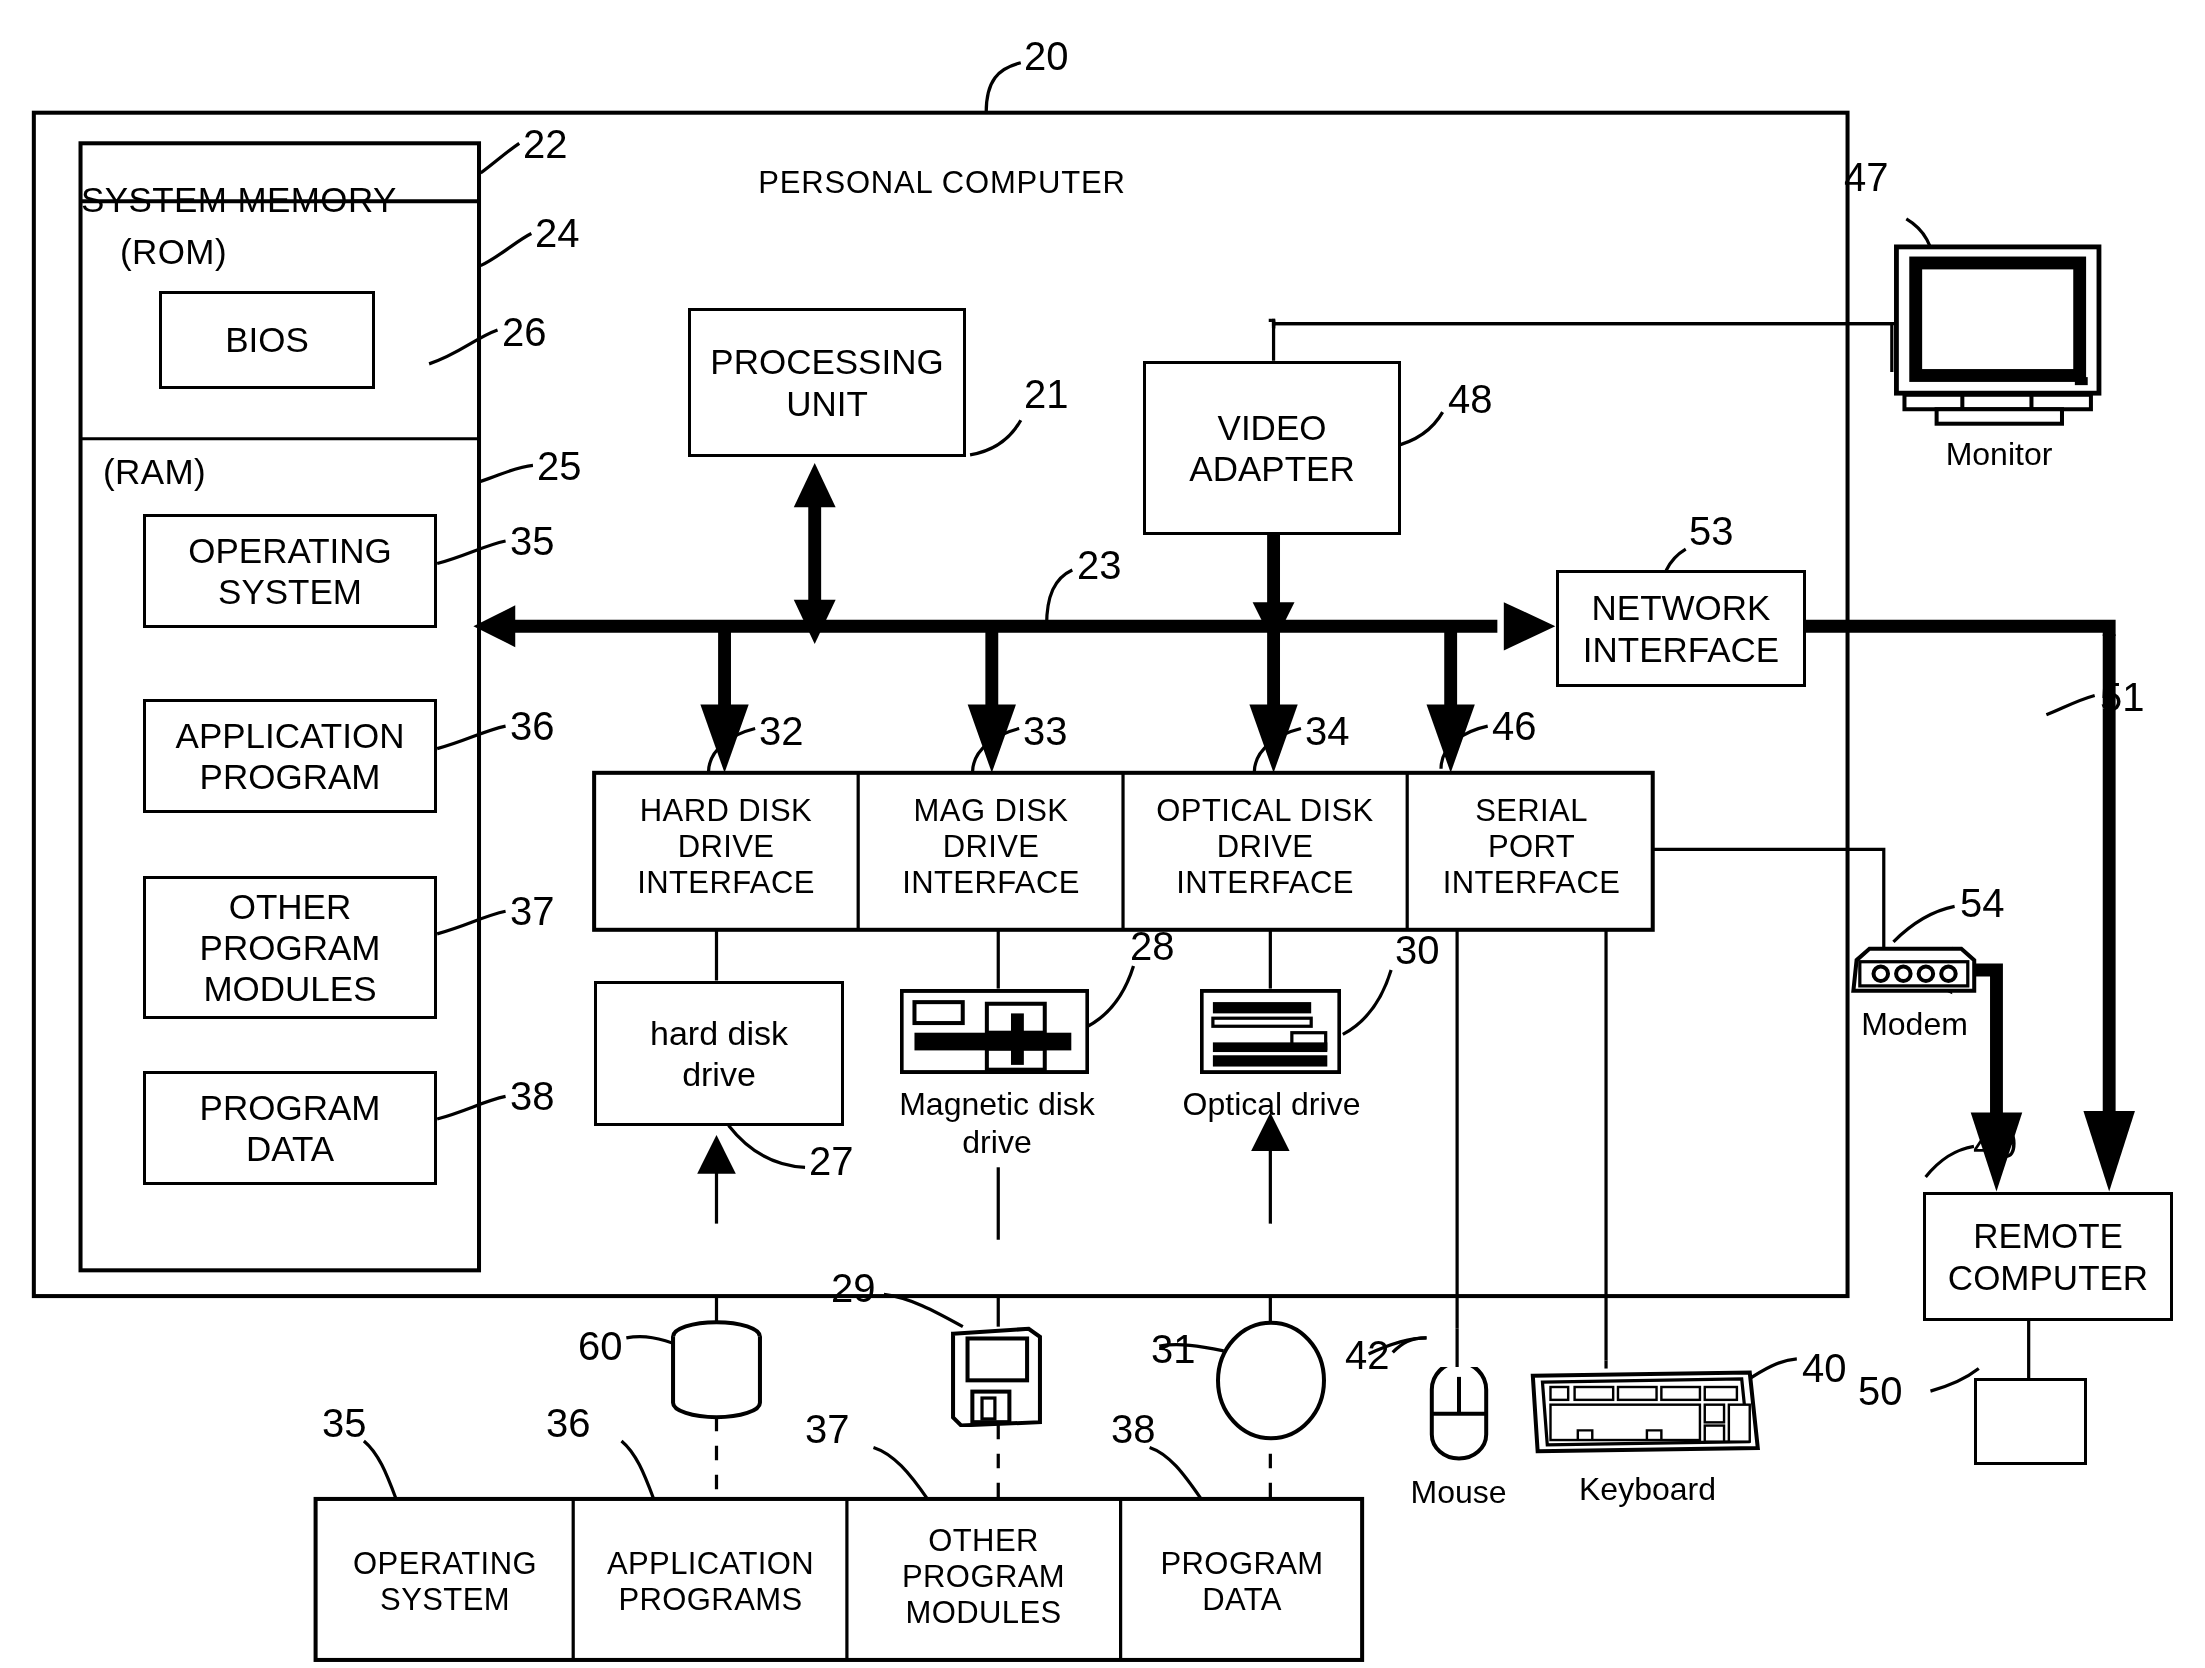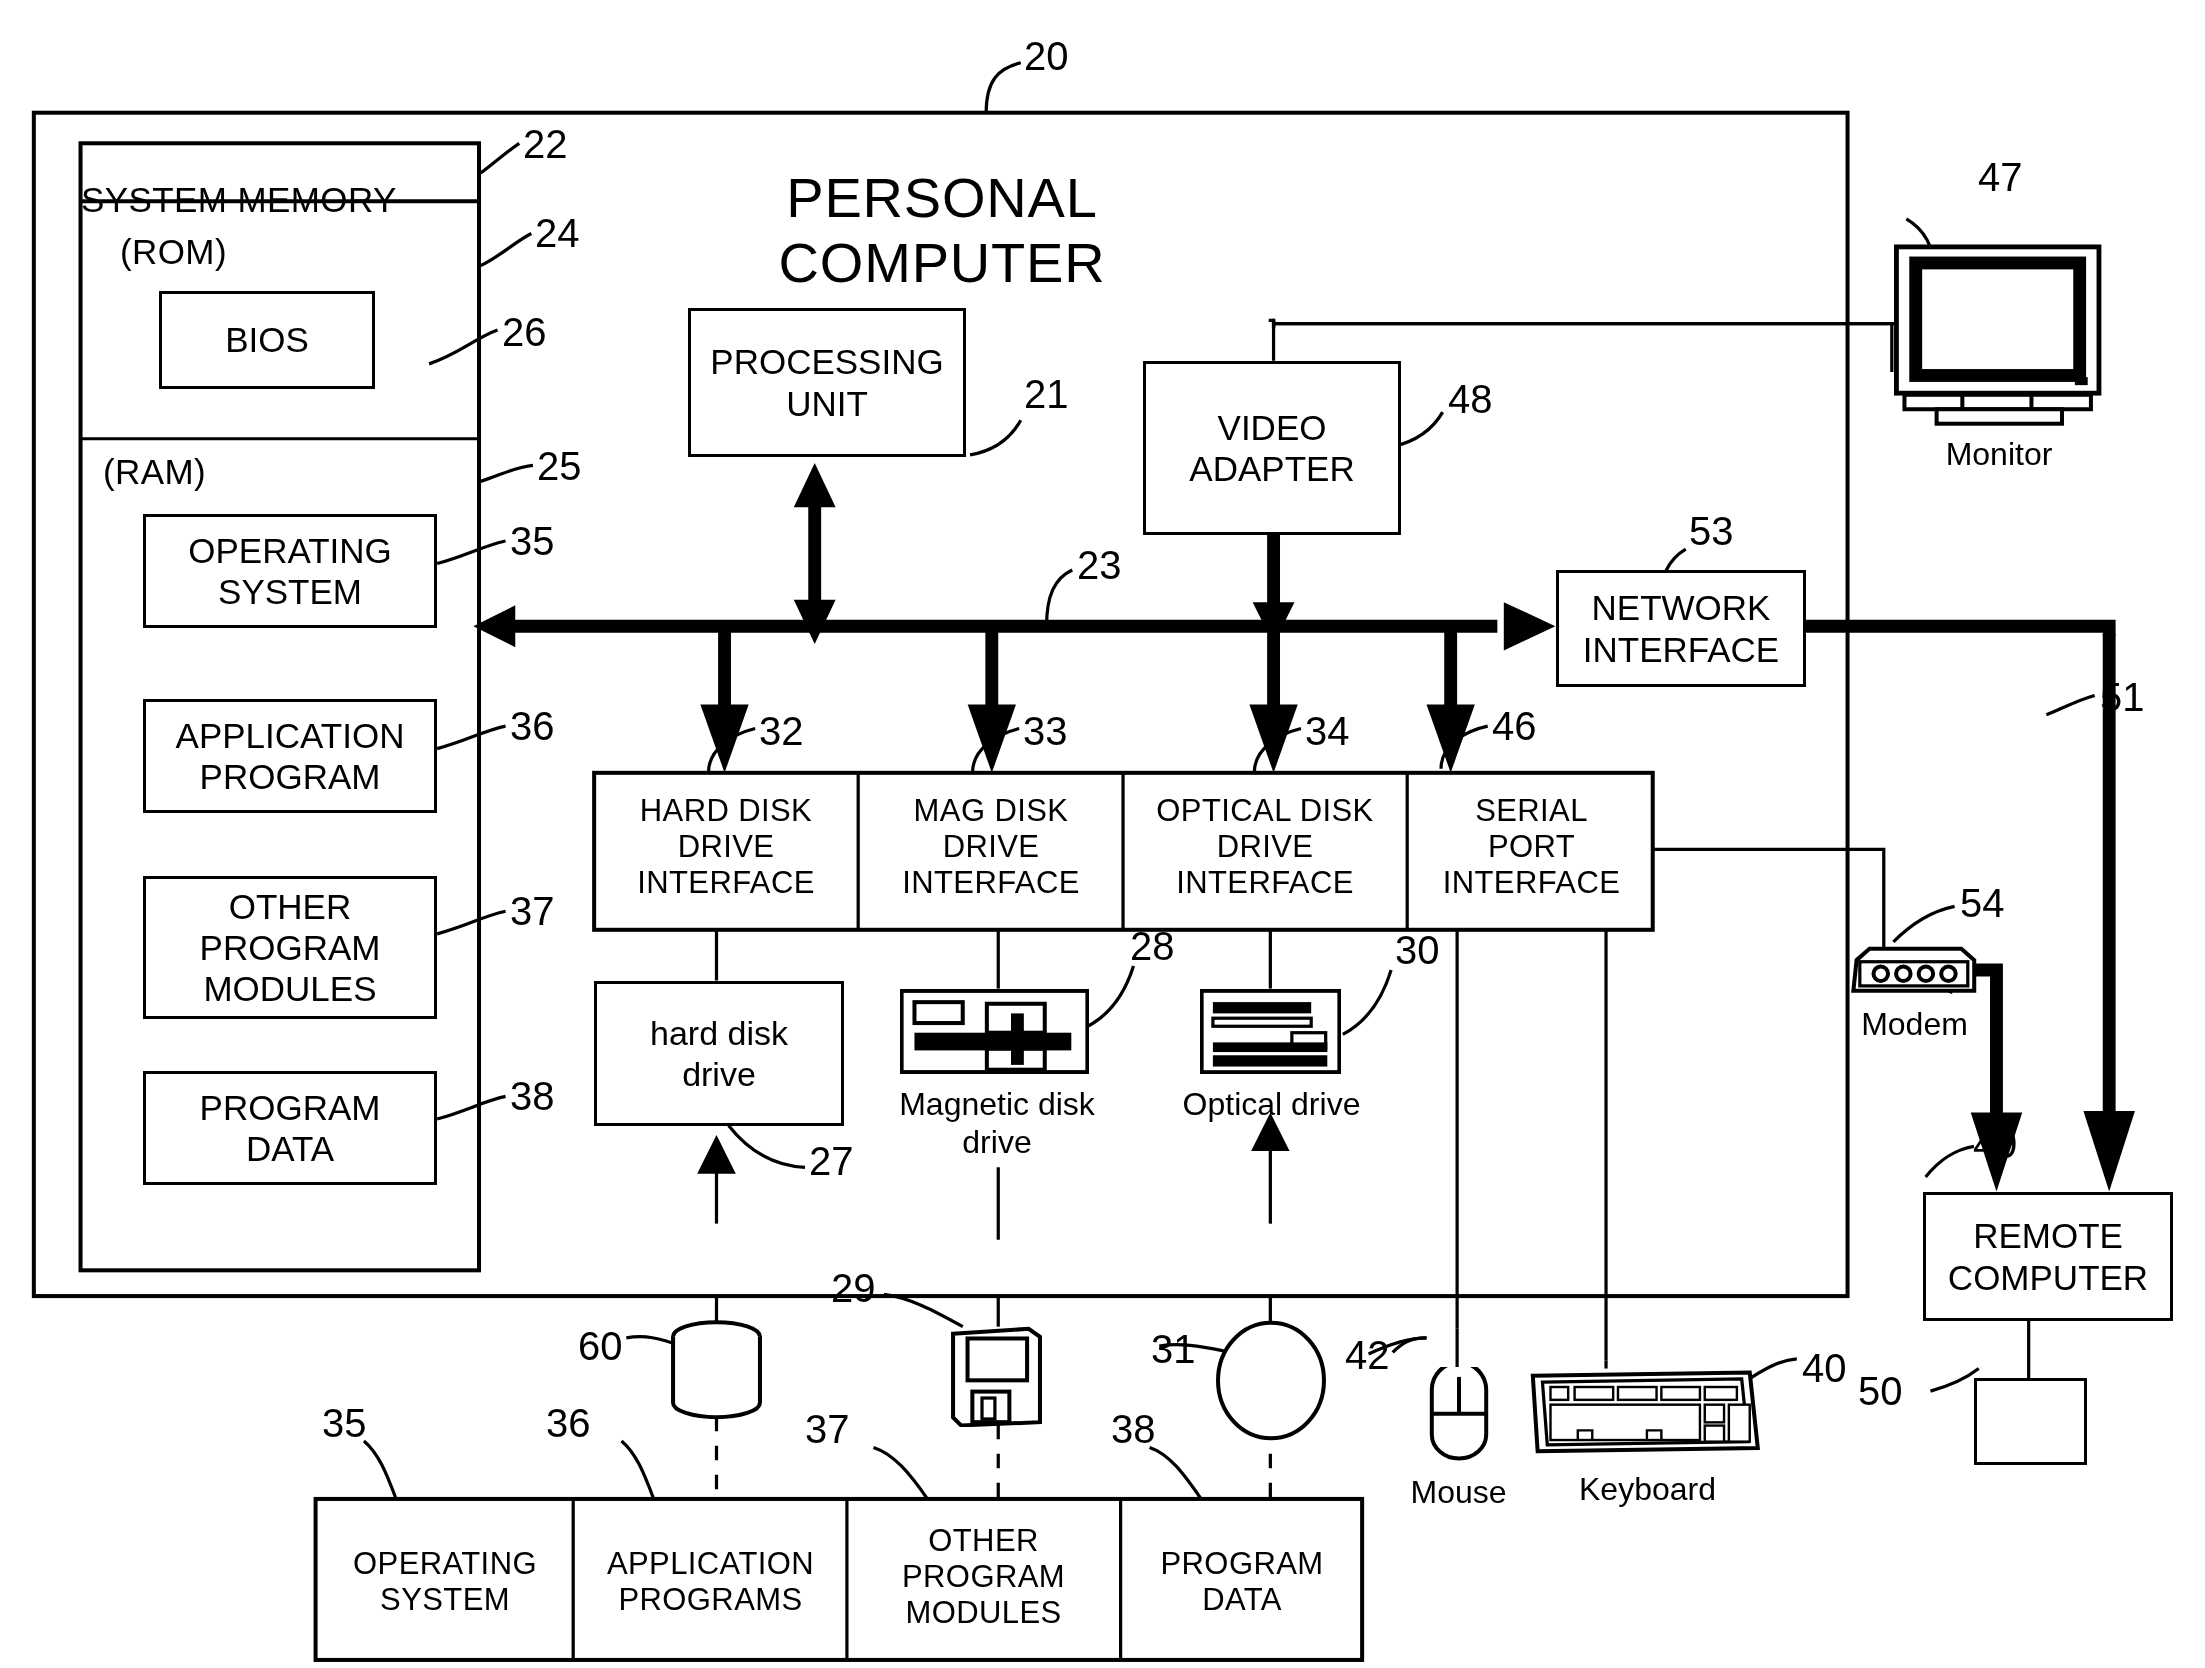--- a/index.html
+++ b/index.html
@@ -5,21 +5,21 @@
   html,body{margin:0;padding:0;background:#ffffff;}
   body{width:2205px;height:1668px;position:relative;overflow:hidden;
        font-family:"Liberation Sans","DejaVu Sans",sans-serif;color:#000;}
   #stage{position:absolute;left:0;top:0;width:2205px;height:1668px;}
   svg.lines{position:absolute;left:0;top:0;width:2205px;height:1668px;pointer-events:none;}
   .box{position:absolute;border:3.2px solid #000;background:#fff;box-sizing:border-box;
        display:flex;align-items:center;justify-content:center;text-align:center;line-height:1.18;}
   .lbl{position:absolute;font-size:35px;letter-spacing:0.4px;}
   .num{position:absolute;font-size:40px;font-family:"Liberation Sans","DejaVu Sans",sans-serif;}
   .cap{position:absolute;font-size:32px;text-align:center;line-height:1.2;}
-  .t-big{font-size:56px;letter-spacing:0.8px;}
+  .t-big{font-size:31px;letter-spacing:0.8px;}
   .t-mid{font-size:35px;}
   .t-sm{font-size:31px;}
   .t-lc{font-size:34px;}
   .iconwrap{position:absolute;}
 </style>
 </head>
 <body>
 
 <div id="stage">
 
@@ -358,21 +358,21 @@
       <rect x="8" y="6" width="252" height="182" fill="#fff" stroke="#000" stroke-width="6"></rect>
       <rect x="32" y="26" width="204" height="140" fill="#fff" stroke="#000" stroke-width="16"></rect>
       <rect x="230" y="168" width="16" height="10" fill="#000"></rect>
       <rect x="18" y="190" width="232" height="18" fill="#fff" stroke="#000" stroke-width="5"></rect>
       <line x1="90" y1="190" x2="90" y2="208" stroke="#000" stroke-width="5"></line>
       <line x1="176" y1="190" x2="176" y2="208" stroke="#000" stroke-width="5"></line>
       <rect x="58" y="208" width="156" height="18" fill="#fff" stroke="#000" stroke-width="5"></rect>
     </svg>
   </div>
   <div class="cap" style="left:1884px;top:435px;width:230px;">Monitor</div>
-  <div class="num" style="left:1978px;top:155px;text-align:center;">47</div>
+  <div class="num" style="left:1844px;top:155px;text-align:center;">47</div>
 
   <div class="iconwrap" style="left:1842px;top:944px;width:142px;height:58px;">
     <svg width="142" height="58" viewBox="0 0 176 72">
       <path d="M18,20 L34,6 L148,6 L164,20 L164,58 L14,58 Z" fill="#fff" stroke="#000" stroke-width="5"></path>
       <rect x="22" y="22" width="134" height="30" fill="#fff" stroke="#000" stroke-width="4"></rect>
       <circle cx="48" cy="37" r="9" fill="#fff" stroke="#000" stroke-width="5"></circle>
       <circle cx="76" cy="37" r="9" fill="#fff" stroke="#000" stroke-width="5"></circle>
       <circle cx="104" cy="37" r="9" fill="#fff" stroke="#000" stroke-width="5"></circle>
       <circle cx="132" cy="37" r="9" fill="#fff" stroke="#000" stroke-width="5"></circle>
     </svg>

